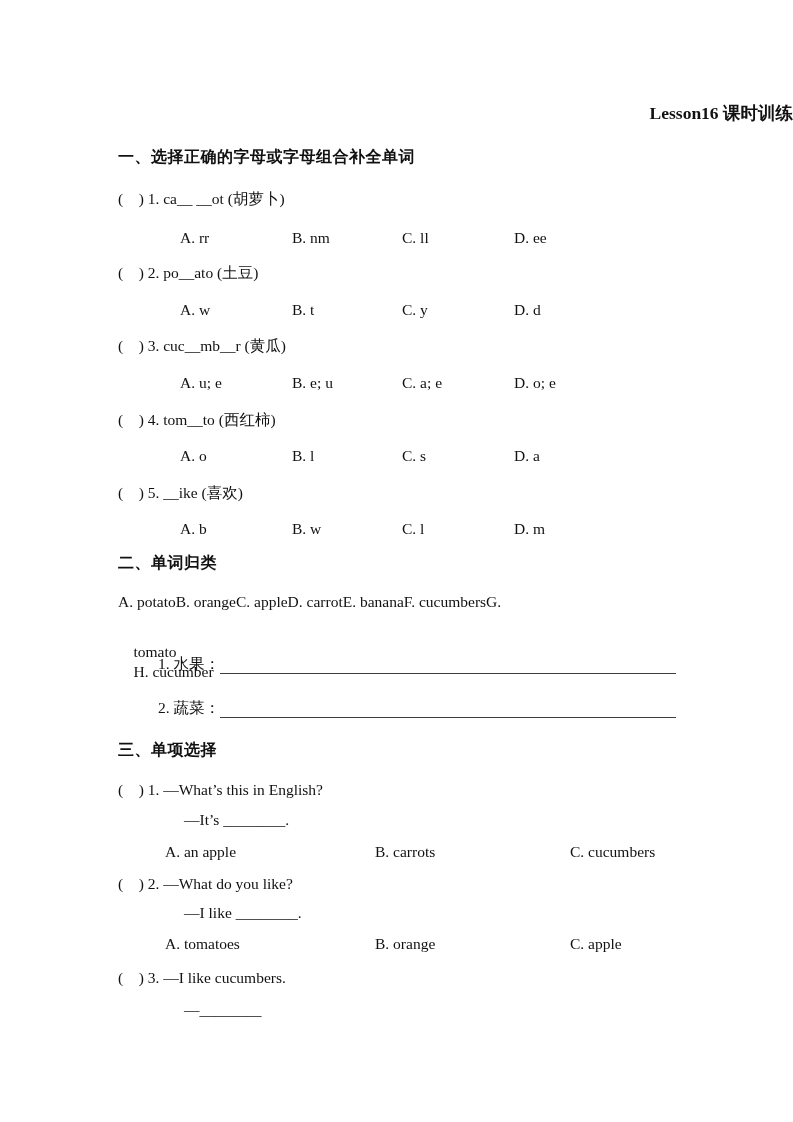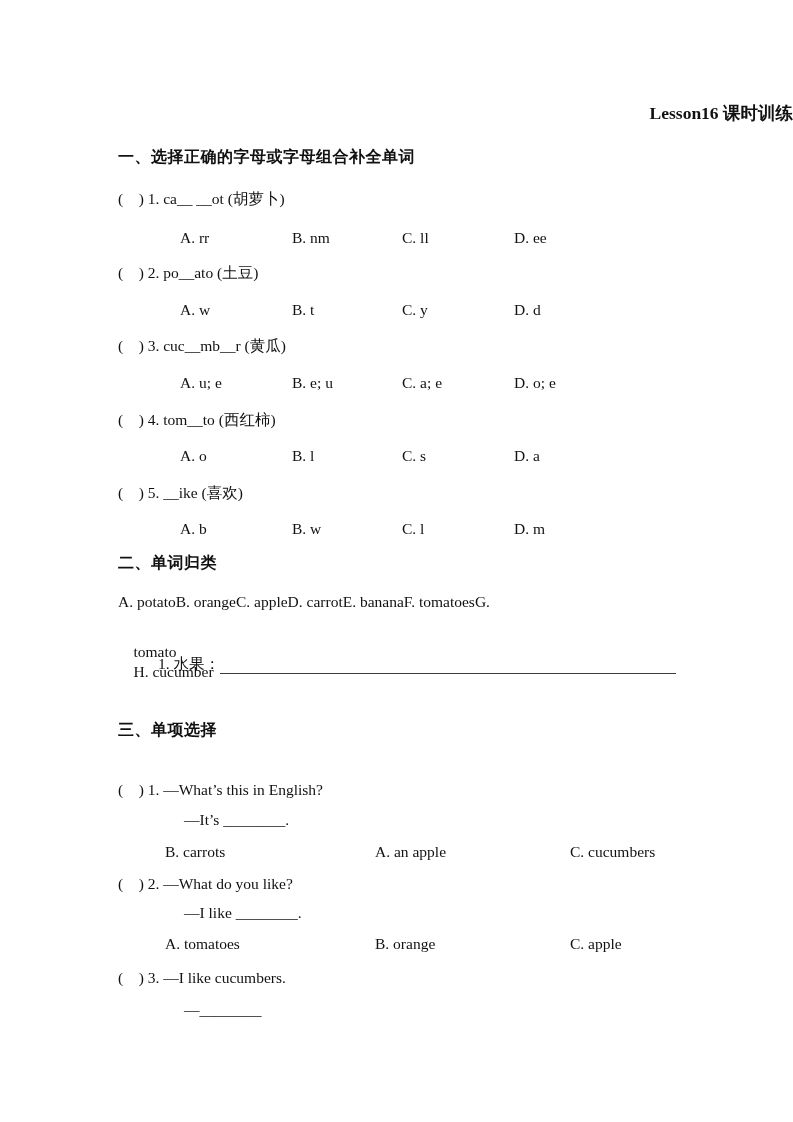--- a/index.html
+++ b/index.html
@@ -126,40 +126,44 @@
   </div>
 
   <div class="abs heading" style="top:553px">二、单词归类</div>
 
   <div class="abs bank1" style="top:592px">
     <span>A. potato</span>
     <span>B. orange</span>
     <span>C. apple</span>
     <span>D. carrot</span>
     <span>E. banana</span>
-    <span>F. tomatoes</span>
+    <span>F. cucumbers</span>
     <span>G.</span>
   </div>
   <div class="abs bank2" style="top:622px">
     <span>tomato</span>
     <span>H. cucumber</span>
   </div>
 
   <div class="abs fill" style="top:654px">
     <span class="label">1. 水果：</span>
     <span class="blank"></span>
   </div>
+  <div class="abs fill" style="top:698px">
+    <span class="label">2. 蔬菜：</span>
+    <span class="blank"></span>
+  </div>
 
-  <div class="abs heading" style="top:720px">三、单项选择</div>
+  <div class="abs heading" style="top:740px">三、单项选择</div>
 
   <div class="abs" style="top:780px">(    ) 1. —What’s this in English?</div>
   <div class="abs indent" style="top:810px">—It’s ________.</div>
   <div class="abs opts3" style="top:842px">
+    <span>A. an apple</span>
     <span>B. carrots</span>
-    <span>A. an apple</span>
     <span>C. cucumbers</span>
   </div>
 
   <div class="abs" style="top:874px">(    ) 2. —What do you like?</div>
   <div class="abs indent" style="top:903px">—I like ________.</div>
   <div class="abs opts3" style="top:934px">
     <span>A. tomatoes</span>
     <span>B. orange</span>
     <span>C. apple</span>
   </div>

